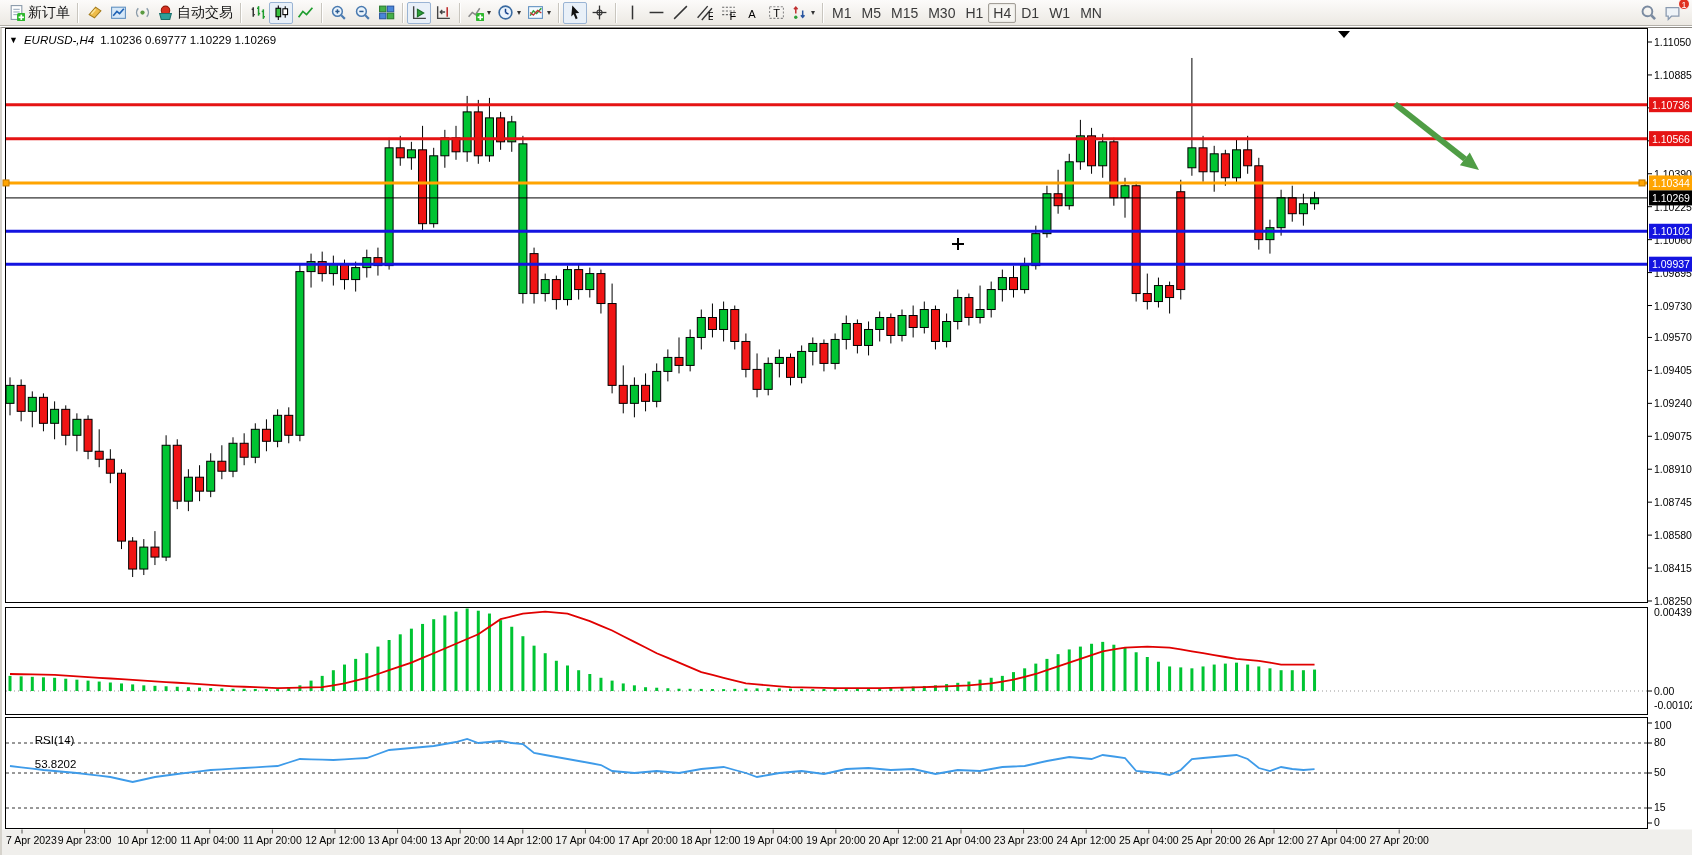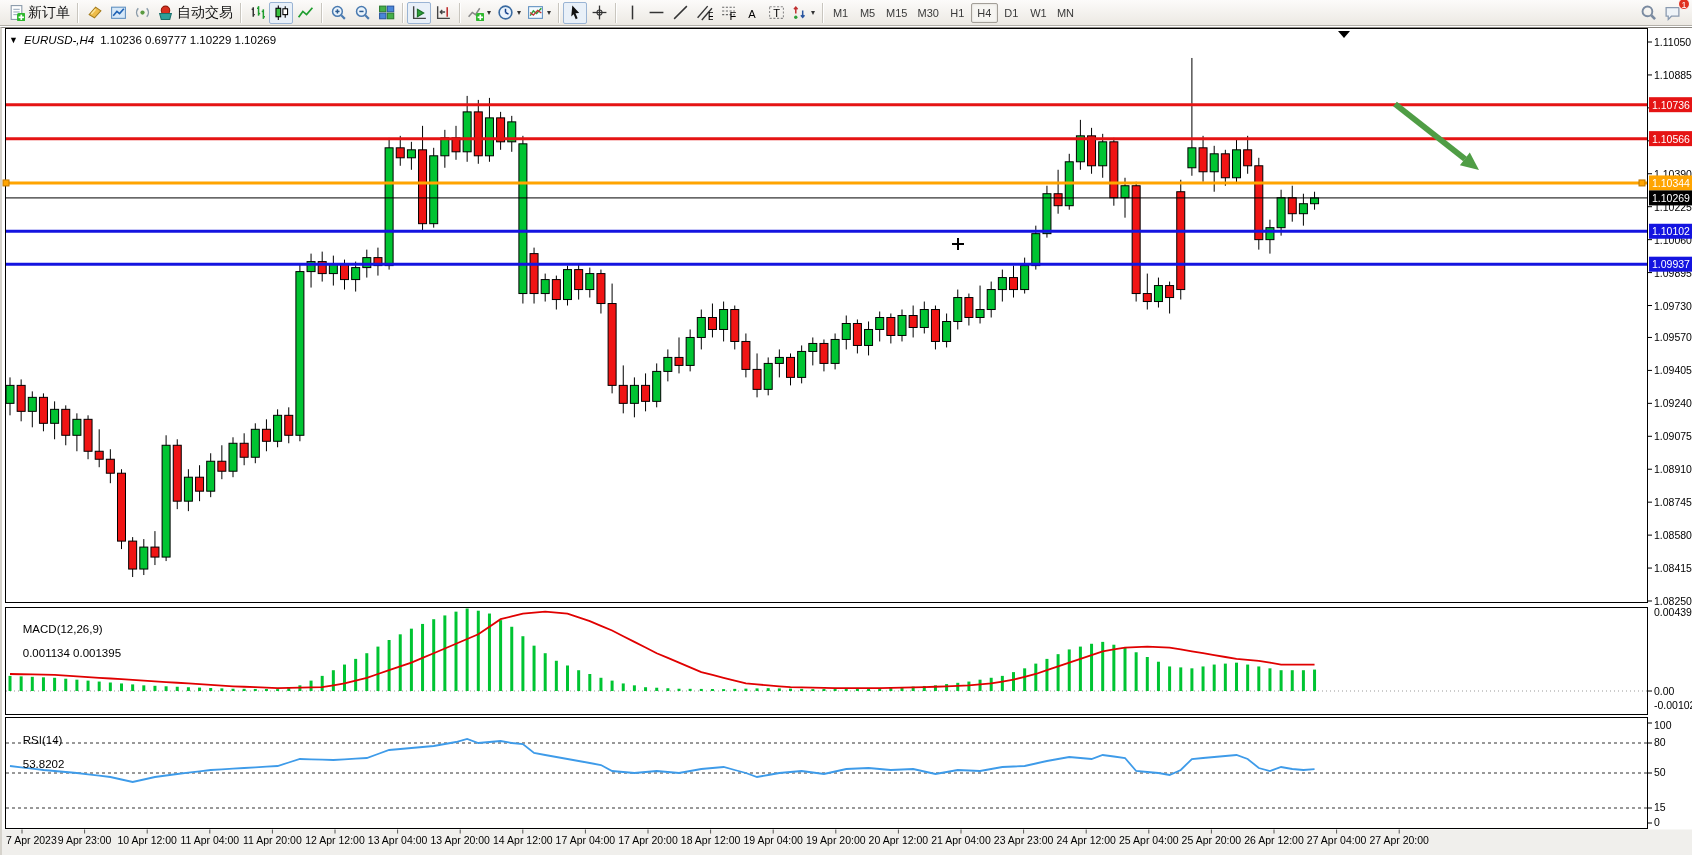--- a/index.html
+++ b/index.html
@@ -14,36 +14,36 @@
     box-shadow:1px 0 0 #fff; flex:none; }
   .tb-btn { height:22px; min-width:24px; border:1px solid transparent; background:transparent;
     display:flex; align-items:center; justify-content:center; gap:3px; padding:0 2px;
     border-radius:2px; font-family:"Liberation Sans",sans-serif; cursor:default; flex:none; }
   .tb-btn.pressed { background:#e9f0f8; border-color:#9ab4d4; }
   .tb-label { font-size:14px; color:#111; white-space:nowrap; }
   .ic { width:17px; height:17px; display:inline-block; flex:none; }
   .ic svg { width:17px; height:17px; display:block; }
   .caret { font-size:8px; color:#333; line-height:1; }
   .tf-btn { height:20px; min-width:27px; border:1px solid transparent; background:transparent;
-    font-size:11px; color:#3a3a3a; border-radius:2px; padding:0 4px; flex:none; font-family:"Liberation Sans",sans-serif;}
+    font-size:14px; color:#3a3a3a; border-radius:2px; padding:0 4px; flex:none; font-family:"Liberation Sans",sans-serif;}
   .tf-btn.pressed { background:#f6f5f2; border-color:#a39f98; box-shadow:inset 0 0 2px #cfccc5; }
   .tb-right { margin-left:auto; display:flex; align-items:center; margin-right:8px; }
   .badge { position:absolute; top:-4px; right:-6px; background:#e03020; color:#fff;
     border-radius:50%; width:12px; height:12px; font-size:9px; line-height:12px;
     text-align:center; border:1px solid #fff; }
   .chat-wrap { position:relative; }
 
   
   .chart-window { position:absolute; top:27px; left:0; width:1692px; height:828px;
     background:#fff; border-top:1px solid #8a8781; border-left:2px solid #d6d3cc; }
   .pane-label { position:absolute; font-size:11.5px; color:#000; white-space:pre; z-index:5; }
   #main-title { top:6px; left:7px; display:flex; gap:6px; align-items:center;}
   #main-title .sym { font-weight:normal;font-style:italic; }
   #macd-label { top:583px; left:8px; }
-  #rsi-label { top:694px; left:8px; }
+  #rsi-label { top:694px; left:20px; }
   .tri-caret { font-size:9px; color:#000; }
   svg text { font-family:"Liberation Sans",sans-serif; font-size:10.5px; fill:#000; }
   #chart-svg { position:absolute; top:0; left:0; }
 </style>
 </head>
 <body>
 
 <div class="toolbar">
   <button class="tb-btn">
     <span class="ic">
@@ -841,23 +841,18 @@
         <line x1="1397.2" y1="828.5" x2="1397.2" y2="832.5" stroke="#555"></line>
         <text x="1397.2" y="843" text-anchor="middle">27 Apr 20:00</text>
       </g>
     </svg>
 
   <div class="pane-label" id="main-title">
     <span class="tri-caret">▼</span>
     <span class="sym">EURUSD-,H4</span>
     <span>1.10236 0.69777 1.10229 1.10269</span>
   </div>
-  <div class="pane-label" id="macd-label">
-    <span>MACD(12,26,9)</span>
-    <span> </span>
-    <span>0.001134 0.001395</span>
-  </div>
   <div class="pane-label" id="rsi-label">
     <span>RSI(14)</span>
     <span> </span>
     <span>53.8202</span>
   </div>
 </div>
 
 </body></html>

